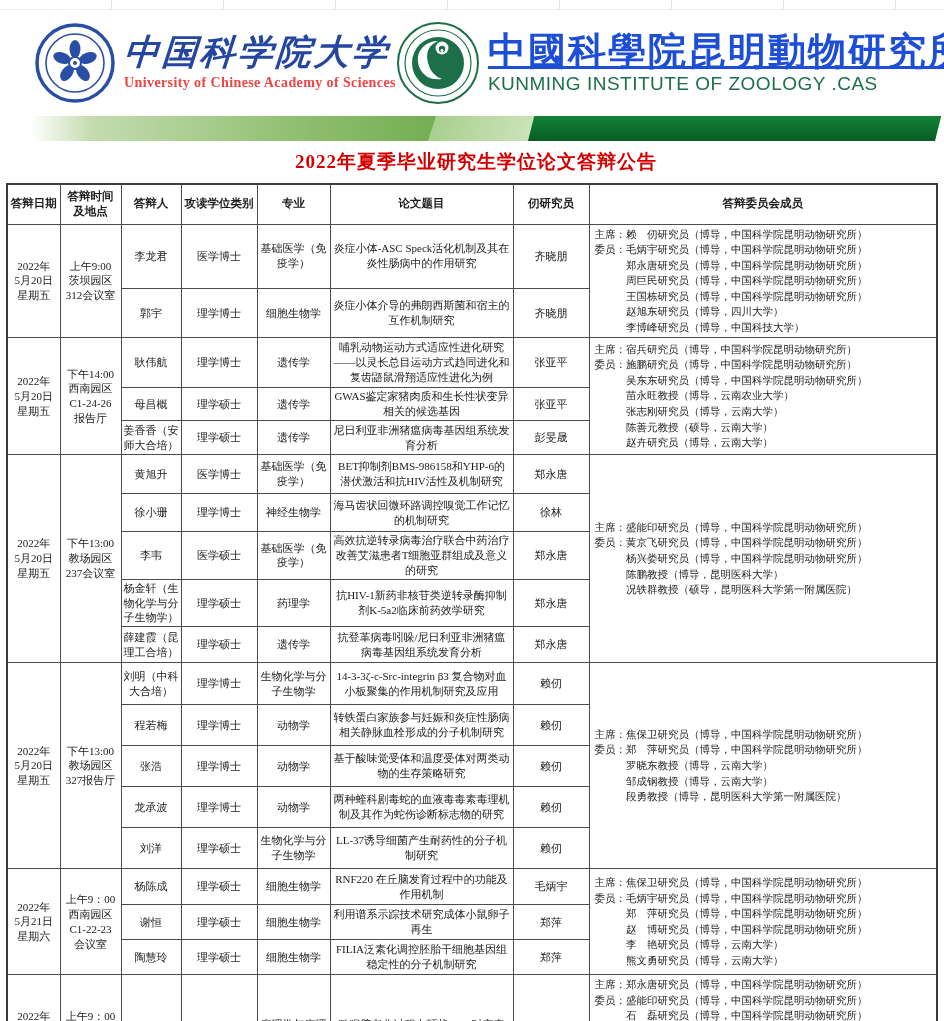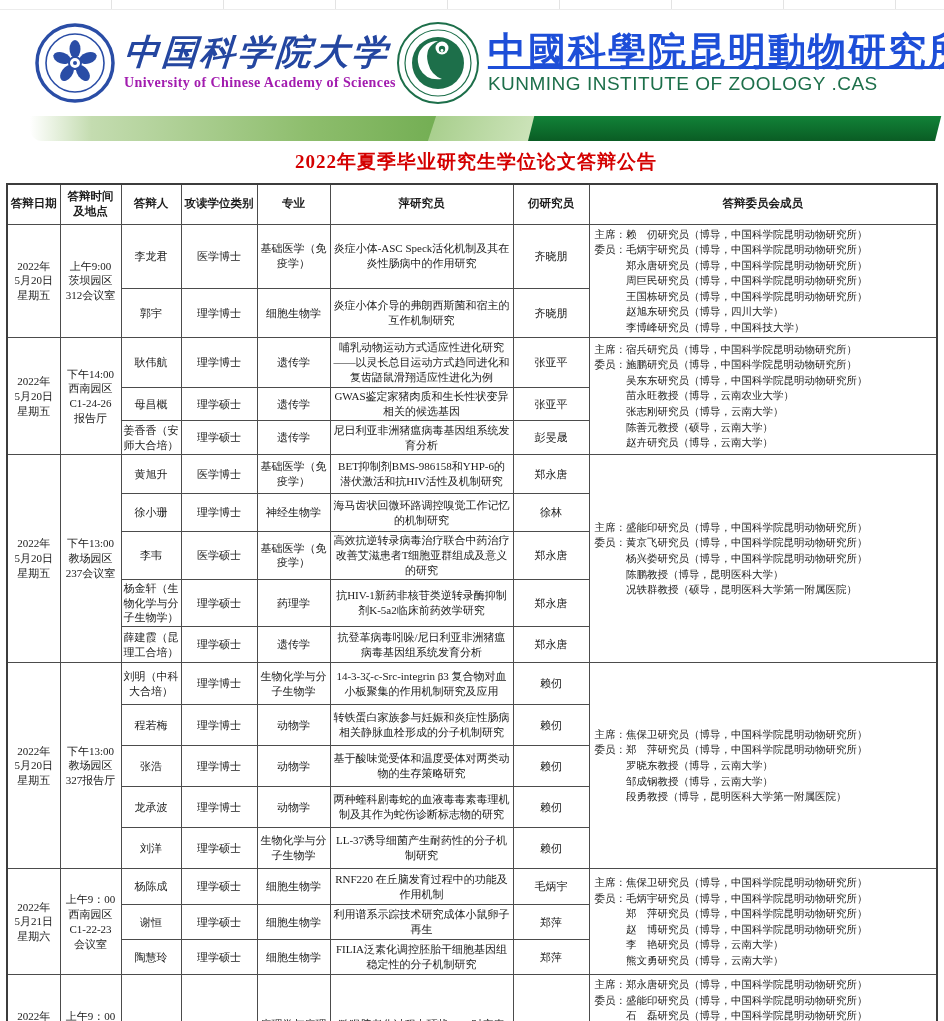--- a/index.html
+++ b/index.html
@@ -15,21 +15,21 @@
     border-bottom:1px solid #ececec;
   }
 
   
   .masthead { display:flex; align-items:center; justify-content:space-between;
               padding:16px 6px 6px 34px; height:116px; }
   .logo-group { display:flex; align-items:center; gap:8px; }
   .logo-text { display:flex; flex-direction:column; line-height:1.05; }
   .ucas .cn { color:#2446a0; font-size:35px; font-weight:bold; font-style:italic;
               letter-spacing:3px; white-space:nowrap; transform:skewX(-4deg); }
-  .ucas .en { color:#a21caf; font-size:14px; font-weight:bold; letter-spacing:0.4px;
+  .ucas .en { color:#ef4444; font-size:14px; font-weight:bold; letter-spacing:0.4px;
               margin-top:4px; white-space:nowrap; }
   .kiz .cn { color:#1d4ed8; font-size:38px; font-weight:bold; letter-spacing:2px;
              white-space:nowrap;text-decoration:underline; }
   .kiz .en { color:#1d6f4a; font-size:19px; font-family:"Liberation Sans","DejaVu Sans",sans-serif;
              letter-spacing:0.5px; margin-top:2px; white-space:nowrap; }
 
   
   .banner { position:relative; height:25px; margin:0 0 8px 30px; overflow:hidden; }
   .banner .light {
     position:absolute; left:0; top:0; bottom:0; width:56%;
@@ -127,21 +127,21 @@
       <col style="width:76px">
       <col style="width:348px">
   </colgroup>
   <thead>
     <tr class="h40">
       <th>答辩日期</th>
       <th>答辩时间及地点</th>
       <th>答辩人</th>
       <th>攻读学位类别</th>
       <th>专业</th>
-      <th>萍研究员</th>
+      <th>论文题目</th>
       <th>仞研究员</th>
       <th>答辩委员会成员</th>
     </tr>
   </thead>
   <tbody>
 
     <tr class="h52">
       <td class="c-date" rowspan="2">2022年
 5月20日
 星期五</td>

